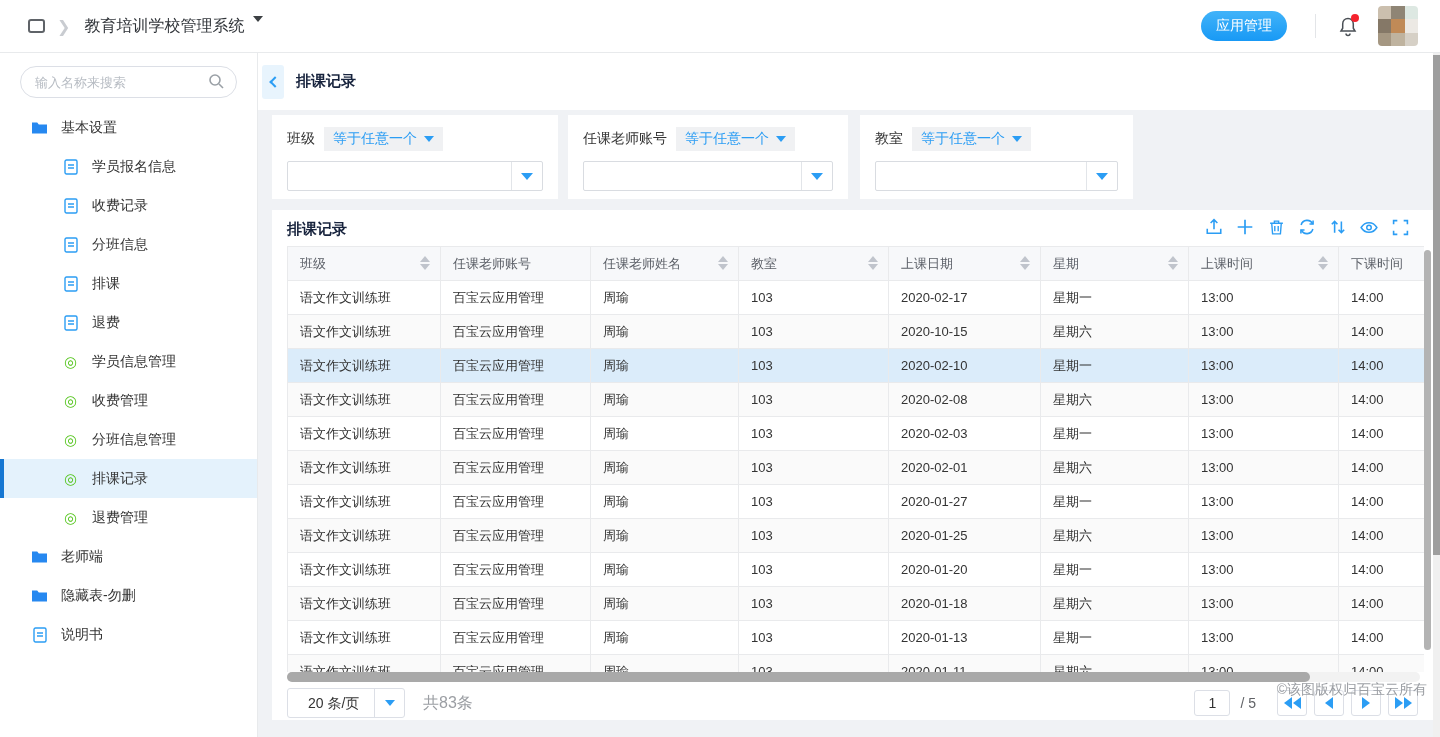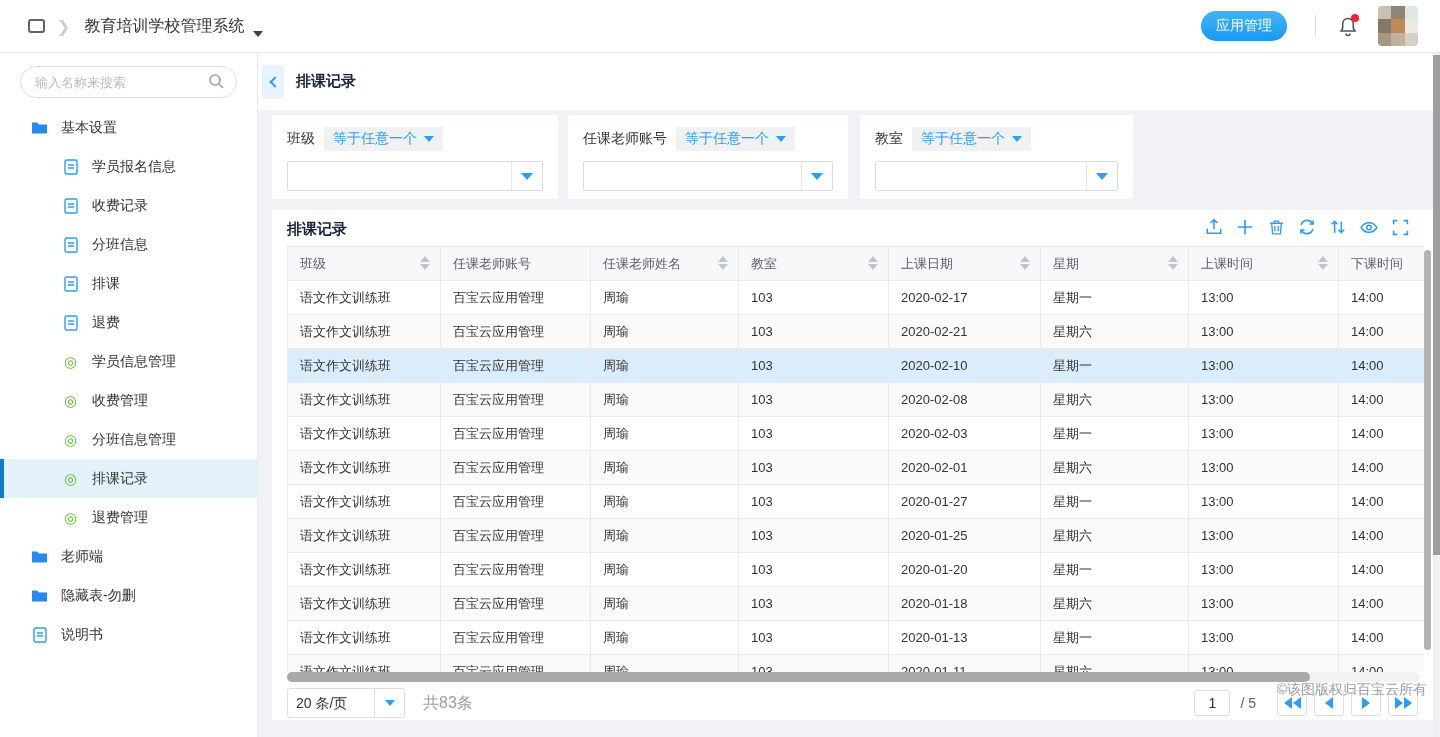--- a/index.html
+++ b/index.html
@@ -3,21 +3,21 @@
 <meta charset="utf-8">
 <style>
   * { box-sizing: border-box; margin: 0; padding: 0; }
   html,body { width:1440px; height:737px; }
   body { font-family:"Liberation Sans","DejaVu Sans",sans-serif; background:#f0f2f5; position:relative; overflow:hidden; color:#333; }
 
   
   .topbar { position:absolute; top:0; left:0; width:1440px; height:53px; background:#fff; border-bottom:1px solid #e8eaec; display:flex; align-items:center; z-index:9; }
   .win-icon { width:17px; height:14px; border:2px solid #5f6368; border-radius:3px; margin-left:28px; }
   .crumb-sep { color:#c9ccd1; font-size:16px; margin:0 14px 0 12px; }
-  .app-title { font-size:16px; color:#2f3338; display:flex; align-items:flex-end; cursor:pointer; }
+  .app-title { font-size:16px; color:#2f3338; display:flex; align-items:flex-start; cursor:pointer; }
   .caret-dn { width:0; height:0; border-left:5px solid transparent; border-right:5px solid transparent; border-top:6px solid #3c4043; margin-left:9px; }
   .top-right { margin-left:auto; display:flex; align-items:center; }
   .manage-btn { width:86px; height:30px; border-radius:15px; background:linear-gradient(180deg,#41b3f9,#1899f5); color:#fff; font-size:14px; display:flex; align-items:center; justify-content:center; border:none; cursor:pointer; }
   .top-divider { width:1px; height:24px; background:#e3e5e8; margin:0 22px 0 28px; }
   .bell-wrap { position:relative; cursor:pointer; }
   .bell-dot { position:absolute; right:-1px; top:-2px; width:8px; height:8px; border-radius:50%; background:#f5222d; }
   .avatar { width:40px; height:40px; border-radius:4px; overflow:hidden; margin:0 22px 0 20px; display:grid; grid-template-columns:repeat(3,1fr); grid-template-rows:repeat(3,1fr); cursor:pointer; }
   .avatar div:nth-child(1){background:#cbbfae}.avatar div:nth-child(2){background:#8f8575}.avatar div:nth-child(3){background:#dde8e2}
   .avatar div:nth-child(4){background:#857867}.avatar div:nth-child(5){background:#c08a57}.avatar div:nth-child(6){background:#ece9e4}
   .avatar div:nth-child(7){background:#a59782}.avatar div:nth-child(8){background:#bfb39f}.avatar div:nth-child(9){background:#d6d0c6}
@@ -74,21 +74,21 @@
   .sort i.up { border-bottom:6px solid #c0c4cc; }
   .sort i.dn { border-top:6px solid #c0c4cc; }
 
   .vscroll { position:absolute; left:1152px; top:36px; width:7px; height:426px; }
   .vscroll .thumb { position:absolute; top:4px; left:0; width:7px; height:400px; background:#b3b3b3; border-radius:4px; }
   .hscroll { position:absolute; left:15px; top:462px; width:1133px; height:10px; background:#f2f2f2; border-radius:5px; }
   .hscroll .thumb { position:absolute; left:0; top:0; width:1023px; height:10px; background:#a9a9a9; border-radius:5px; }
 
   
   .pager { position:absolute; left:15px; top:478px; width:1131px; height:30px; display:flex; align-items:center; }
-  .psize { position:relative; width:118px; height:30px; border:1px solid #dcdfe6; border-radius:3px; font-size:14px; color:#333; line-height:28px; padding-left:8px; cursor:pointer; background:#fff; }
+  .psize { position:relative; width:118px; height:30px; border:1px solid #dcdfe6; border-radius:3px; font-size:14px; color:#333; line-height:28px; padding-left:20px; cursor:pointer; background:#fff; }
   .psize .arrow { position:absolute; right:0; top:0; width:30px; height:100%; border-left:1px solid #dcdfe6; display:flex; align-items:center; justify-content:center; }
   .psize .arrow .c { width:0; height:0; border-left:5px solid transparent; border-right:5px solid transparent; border-top:6px solid #2b9df4; }
   .ptotal { margin-left:18px; font-size:16px; color:#9b9ea3; }
   .pright { margin-left:auto; display:flex; align-items:center; }
   .pinput { width:36px; height:26px; border:1px solid #dcdfe6; border-radius:3px; text-align:center; font-size:14px; color:#333; outline:none; font-family:inherit; }
   .ppages { font-size:14px; color:#606266; margin:0 14px 0 10px; }
   .pbtn { width:30px; height:26px; border:1px solid #dcdfe6; border-radius:3px; background:#fff; display:flex; align-items:center; justify-content:center; margin-left:7px; cursor:pointer; }
   .tri { width:0; height:0; border-top:6px solid transparent; border-bottom:6px solid transparent; }
   .tri.l { border-right:8px solid #2b9df4; }
   .tri.r { border-left:8px solid #2b9df4; }
@@ -404,21 +404,21 @@
               <td>2020-02-17</td>
               <td>星期一</td>
               <td>13:00</td>
               <td>14:00</td>
             </tr>
             <tr class="">
               <td>语文作文训练班</td>
               <td>百宝云应用管理</td>
               <td>周瑜</td>
               <td>103</td>
-              <td>2020-02-21</td>
+              <td>2020-10-15</td>
               <td>星期六</td>
               <td>13:00</td>
               <td>14:00</td>
             </tr>
             <tr class="highlight">
               <td>语文作文训练班</td>
               <td>百宝云应用管理</td>
               <td>周瑜</td>
               <td>103</td>
               <td>2020-02-10</td>

